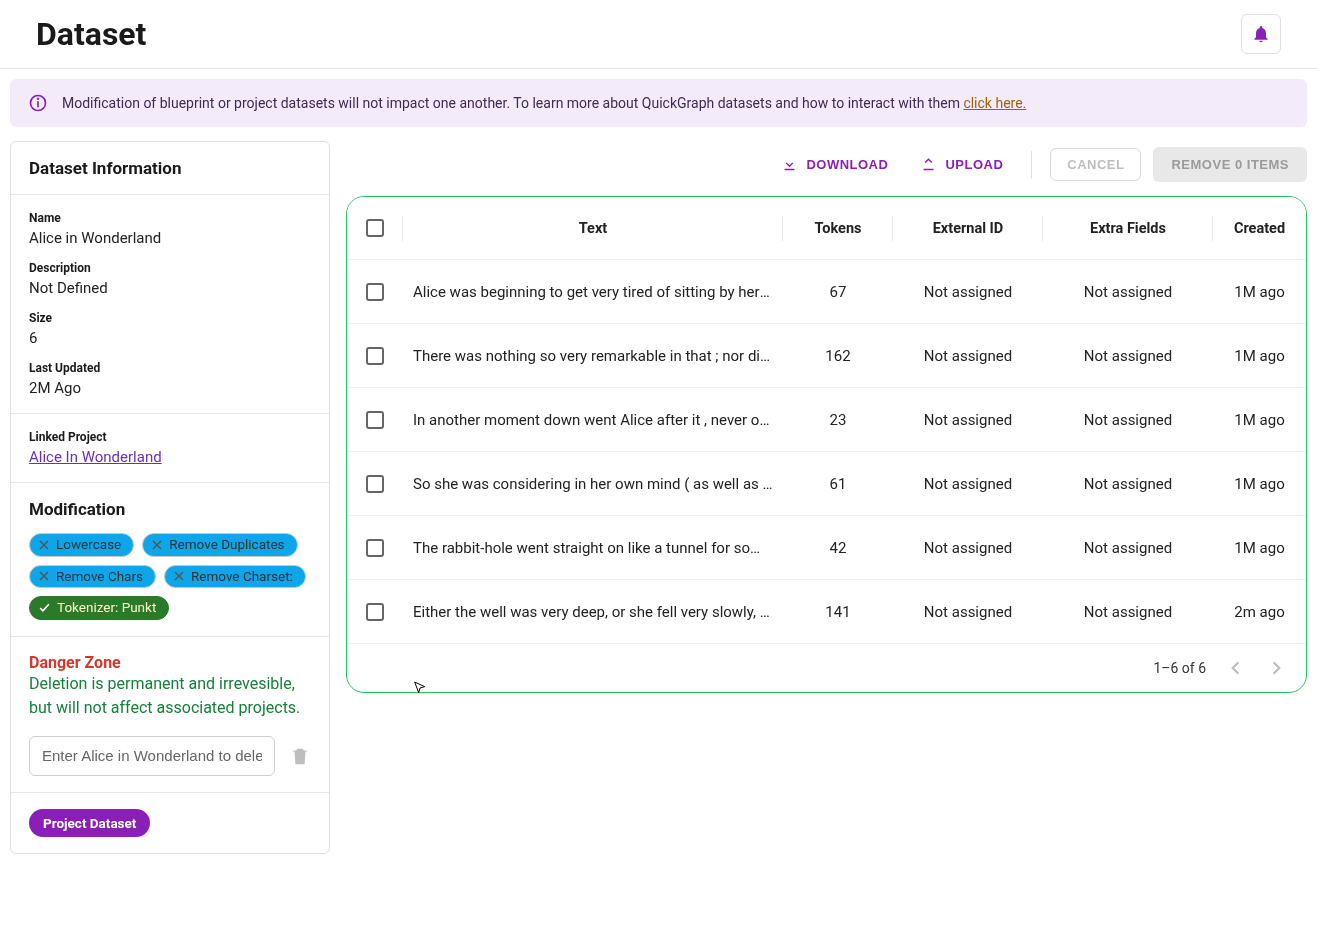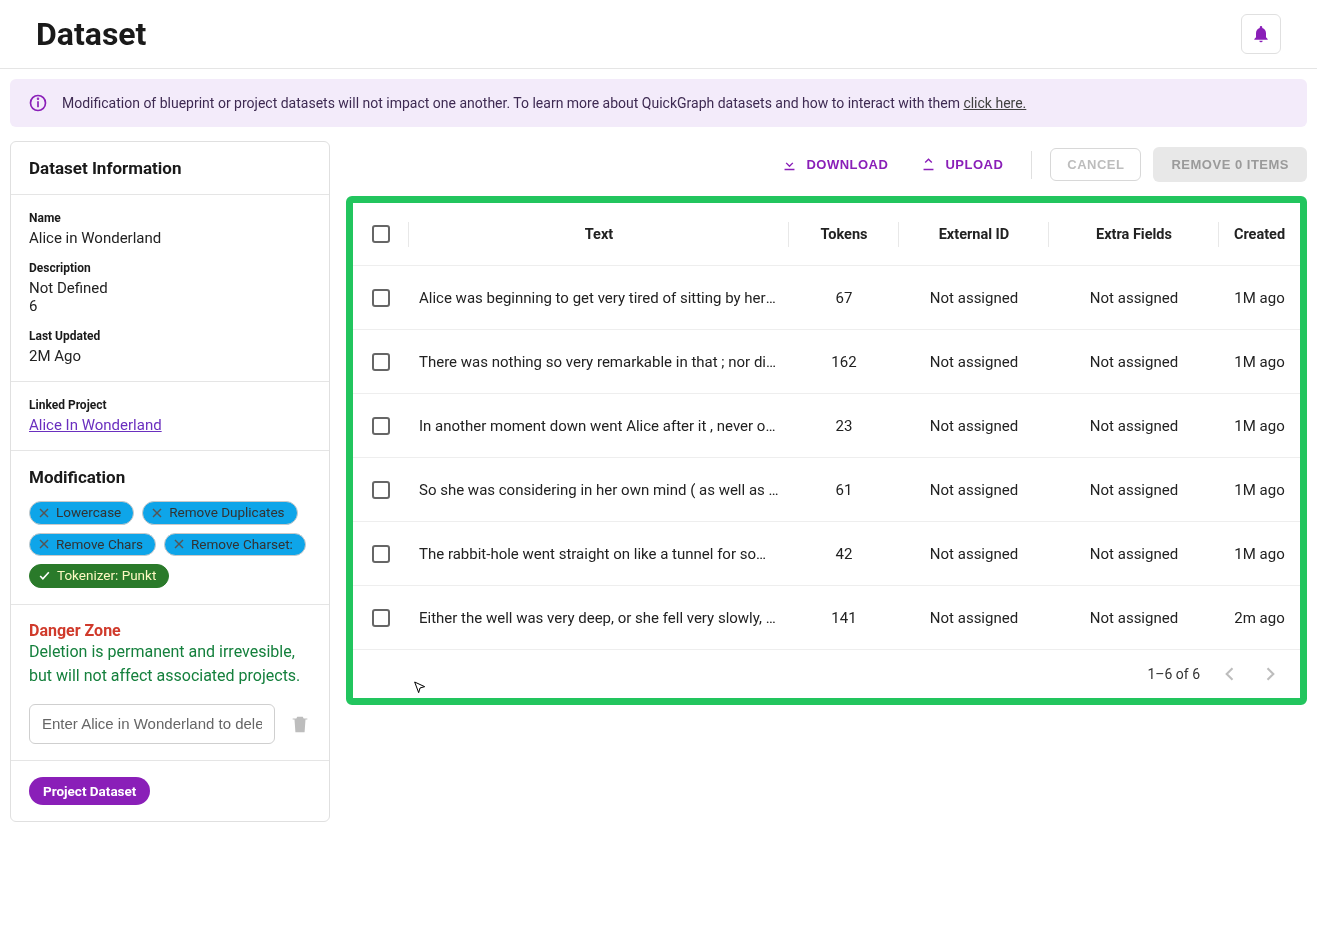--- a/index.html
+++ b/index.html
@@ -23,21 +23,21 @@
     width: 40px; height: 40px; display: flex; align-items: center; justify-content: center;
   }
   .page-body { padding: 10px 10px 20px 10px; }
   .info-banner {
     display: flex; align-items: center;
     background: #f3ebfa; border-radius: 6px;
     padding: 14px 18px; margin-bottom: 14px;
     color: #3e2a52;
   }
   .info-banner svg { margin-right: 14px; flex-shrink: 0; }
-  .info-banner a { color: #404040; text-decoration: underline; }
+  .info-banner a { color: #a16207; text-decoration: underline; }
   .content-row { display: flex; gap: 16px; align-items: flex-start; }
   .sidebar {
     width: 320px; border: 1px solid #e0e0e0; border-radius: 6px;
     background: #fff;
   }
   .sidebar-section { padding: 16px 18px; border-bottom: 1px solid #e5e5e5; }
   .sidebar-section:last-child { border-bottom: none; }
   .sidebar h2 { font-size: 17px; font-weight: 700; margin-bottom: 0; }
   .ds-field-label { font-size: 12px; font-weight: 700; margin-top: 14px; margin-bottom: 4px; }
   .ds-field-label:first-child { margin-top: 0; }
@@ -80,21 +80,21 @@
   .tb-outline {
     border: 1px solid #d8d8d8; border-radius: 6px; color: #bdbdbd;
     background: #fff; font-weight: 600; font-size: 13px; letter-spacing: 0.5px;
     padding: 8px 16px; cursor: not-allowed;
   }
   .tb-block {
     border-radius: 6px; background: #e8e8e8; color: #9a9a9a;
     font-weight: 600; font-size: 13px; letter-spacing: 0.5px;
     padding: 10px 18px; border: none; cursor: not-allowed;
   }
-  .table-wrap { border: 7px solid #22c55e; border-radius: 6px; overflow: hidden; }
+  .table-wrap { border: 1px solid #22c55e; border-radius: 18px; overflow: hidden; }
   table { width: 100%; border-collapse: collapse; }
   thead th {
     text-align: center; font-size: 14.5px; font-weight: 700; color: #222;
     padding: 22px 10px; background: #fff; position: relative;
   }
   thead th.check-col, tbody td.check-col { width: 56px; text-align: center; }
   thead th:not(:last-child)::after {
     content: ""; position: absolute; right: 0; top: 30%; height: 40%;
     border-right: 1px solid #e8e8e8;
   }
@@ -153,20 +153,21 @@
         <h2>Dataset Information</h2>
       </div>
 
       <div class="sidebar-section">
         <div class="ds-field-label">Name</div>
         <div class="ds-field-value">Alice in Wonderland</div>
 
         <div class="ds-field-label">Description</div>
         <div class="ds-field-value">Not Defined</div>
 
+        <div class="ds-field-label">Size</div>
         <div class="ds-field-value">6</div>
 
         <div class="ds-field-label">Last Updated</div>
         <div class="ds-field-value">2M Ago</div>
       </div>
 
       <div class="sidebar-section">
         <div class="ds-field-label" style="margin-top:0">Linked Project</div>
         <a href="#" class="ds-link">Alice In Wonderland</a>
       </div>

